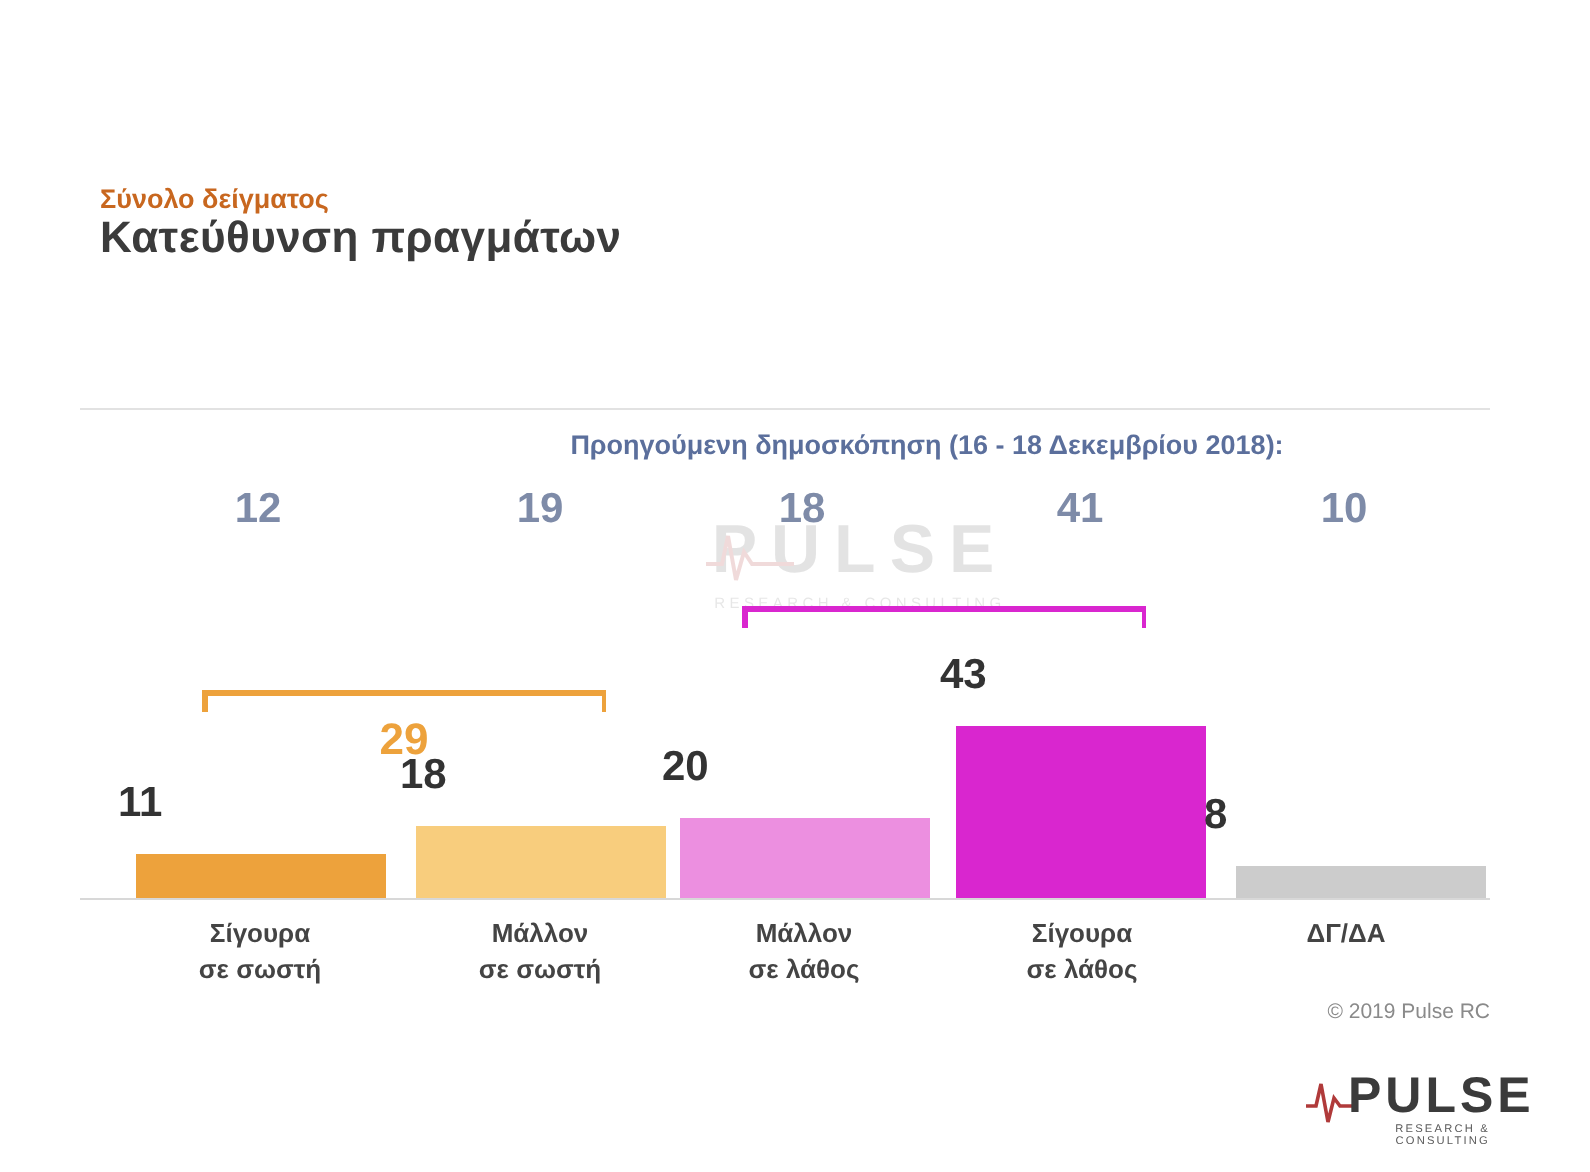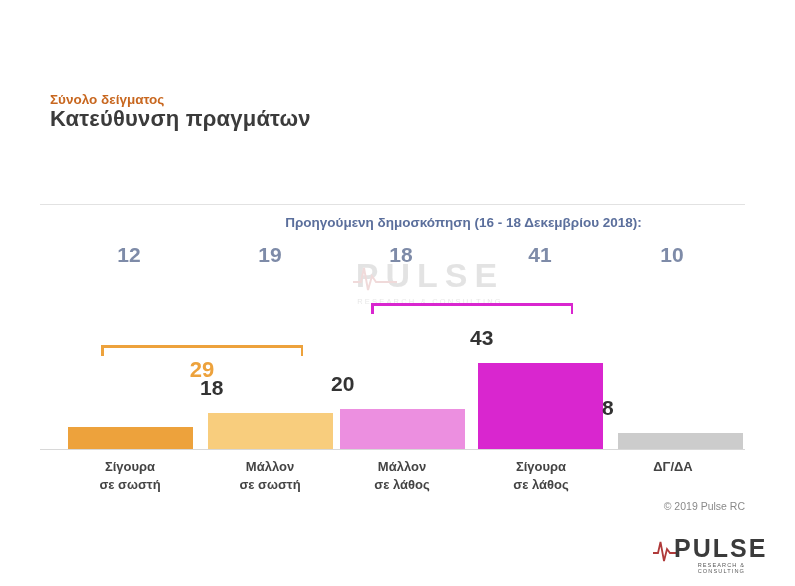--- a/index.html
+++ b/index.html
@@ -177,20 +177,21 @@
   <div class="bracket" style="left:101px; top:345px; width:202px;">
     <div class="hb" style="background:#eda23c"></div>
     <div class="lt" style="background:#eda23c"></div>
     <div class="rt" style="background:#eda23c"></div>
   </div>
   <div class="bracketval" style="left:132px; top:311px; width:140px; color:#eda23c;margin-top:46px;">29</div>
 
   <div id="chart">
 
     <div class="bar" style="left:28px; width:125px; height:22px; background:#eda23c;"></div>
+    <div class="barval" style="left:19px; top:100px;">11</div>
 
     <div class="bar" style="left:168px; width:125px; height:36px; background:#f8cd7d;"></div>
     <div class="barval" style="left:160px; top:86px;">18</div>
 
     <div class="bar" style="left:300px; width:125px; height:40px; background:#ec8fe0;"></div>
     <div class="barval" style="left:291px; top:82px;">20</div>
 
     <div class="bar" style="left:438px; width:125px; height:86px; background:#d926cf;"></div>
     <div class="barval" style="left:430px; top:36px;">43</div>
 

